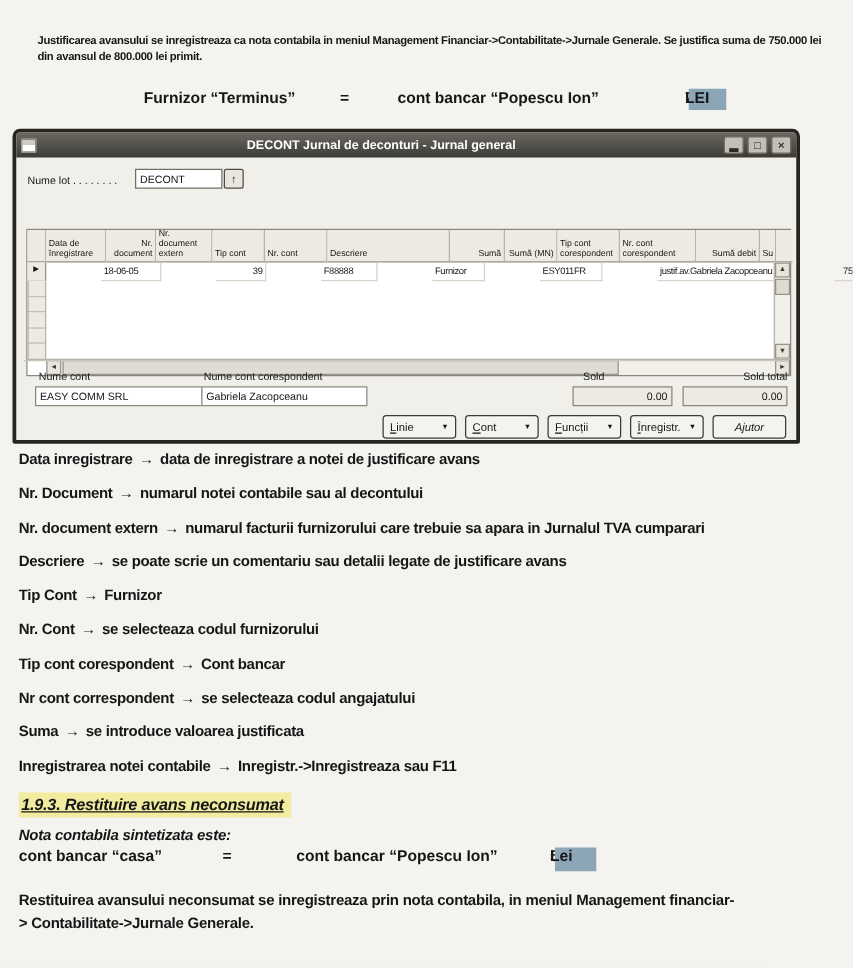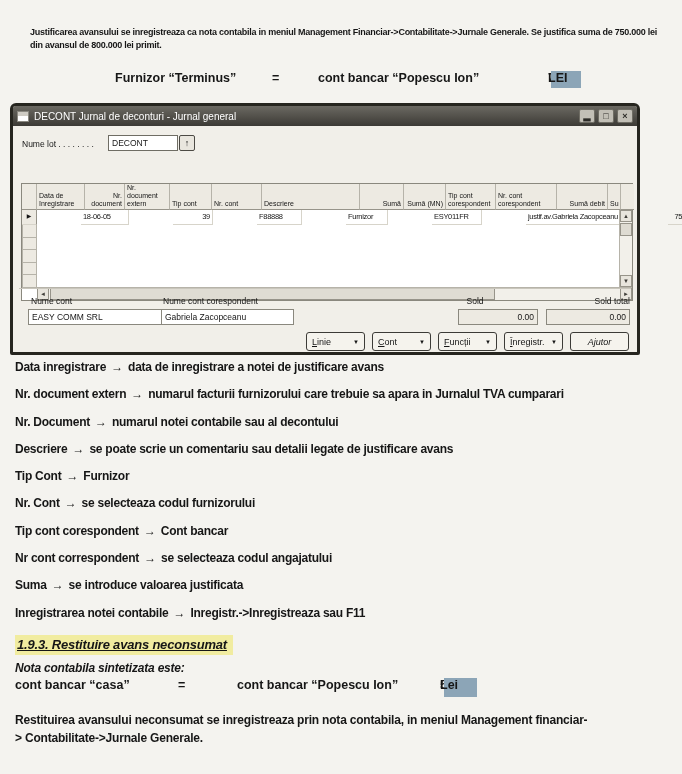--- a/index.html
+++ b/index.html
@@ -25,21 +25,21 @@
 
   .section-heading { position:absolute; left:15px; top:635px; }
   .hl { background:#f1eca0; font-size:13px; font-weight:bold; font-style:italic; text-decoration:underline; padding:2px 6px 3px 2px; letter-spacing:-0.2px; }
   .nota-line { position:absolute; left:15px; top:661px; font-size:12px; font-weight:bold; letter-spacing:-0.2px;font-style:italic; }
   .closing { position:absolute; left:15px; top:712px; font-size:12px; font-weight:bold; letter-spacing:-0.2px; line-height:17.5px; white-space:nowrap; }
 
   
   .window { position:absolute; left:10px; top:103px; width:630px; height:252px; border:3px solid #26251F; border-radius:6px 6px 2px 2px; background:#f1efe9; }
   .titlebar { height:20px; background:linear-gradient(#6b6962,#3c3a35); display:flex; align-items:center; padding:0 4px; border-radius:2px 2px 0 0; }
   .win-icon { width:12px; height:11px; margin-right:5px; background:linear-gradient(#cfccc4,#cfccc4) , #fff; border:1px solid #8a8880; background-size:100% 4px; background-repeat:no-repeat; }
-  .title { color:#ffffff; font-size:10px; font-weight:normal; flex:1; white-space:nowrap; overflow:hidden; }
+  .title { color:#ffffff; font-size:10px; font-weight:bold; flex:1; white-space:nowrap; overflow:hidden;text-align:center; }
   .tb-btn { width:16px; height:14px; margin-left:3px; background:#c2bfb6; border:1px solid #6f6d64; border-radius:2px; font-size:9px; line-height:12px; text-align:center; color:#2c2b27; font-weight:bold; }
 
   .client { position:relative; height:285px; font-size:8.5px; }
   .lot-label { position:absolute; left:9px; top:13px; }
   .lot-input { position:absolute; left:95px; top:9px; width:70px; height:16px; background:#ffffff; border:1px solid #6f6d64; padding:2px 3px; font-size:8.5px; }
   .lookup-btn { position:absolute; left:166px; top:9px; width:16px; height:16px; background:#e9e6de; border:1px solid #4c4a44; border-radius:2px; font-size:9px; line-height:14px; text-align:center; font-weight:bold; }
 
   .grid { position:absolute; left:8px; top:57px; width:612px; height:118px; background:#ffffff; border:1px solid #8a887e; }
   .grid-header { display:flex; height:26px; }
   .gh { flex:none; border-right:1px solid #b6b3a9; border-bottom:1px solid #97948a; background:#edeae2; font-size:7px; line-height:8px; padding:1px 2px; display:flex; align-items:flex-end; overflow:hidden; }
@@ -193,22 +193,22 @@
           </button>
           <button class="xp-btn no-drop">
             <span>Ajutor</span>
           </button>
         </div>
     </div>
   </div>
 
   <div id="explanations">
       <div class="exp-line"><span>Data inregistrare</span><span class="arrow"> → </span><span>data de inregistrare a notei de justificare avans</span></div>
+      <div class="exp-line"><span>Nr. Document</span><span class="arrow"> → </span><span>numarul notei contabile sau al decontului</span></div>
       <div class="exp-line"><span>Nr. document extern</span><span class="arrow"> → </span><span>numarul facturii furnizorului care trebuie sa apara in Jurnalul TVA cumparari</span></div>
-      <div class="exp-line"><span>Nr. Document</span><span class="arrow"> → </span><span>numarul notei contabile sau al decontului</span></div>
       <div class="exp-line"><span>Descriere</span><span class="arrow"> → </span><span>se poate scrie un comentariu sau detalii legate de justificare avans</span></div>
       <div class="exp-line"><span>Tip Cont</span><span class="arrow"> → </span><span>Furnizor</span></div>
       <div class="exp-line"><span>Nr. Cont</span><span class="arrow"> → </span><span>se selecteaza codul furnizorului</span></div>
       <div class="exp-line"><span>Tip cont corespondent</span><span class="arrow"> → </span><span>Cont bancar</span></div>
       <div class="exp-line"><span>Nr cont correspondent</span><span class="arrow"> → </span><span>se selecteaza codul angajatului</span></div>
       <div class="exp-line"><span>Suma</span><span class="arrow"> → </span><span>se introduce valoarea justificata</span></div>
       <div class="exp-line"><span>Inregistrarea notei contabile</span><span class="arrow"> → </span><span>Inregistr.-&gt;Inregistreaza sau F11</span></div>
     </div>
 
   <div class="section-heading">

